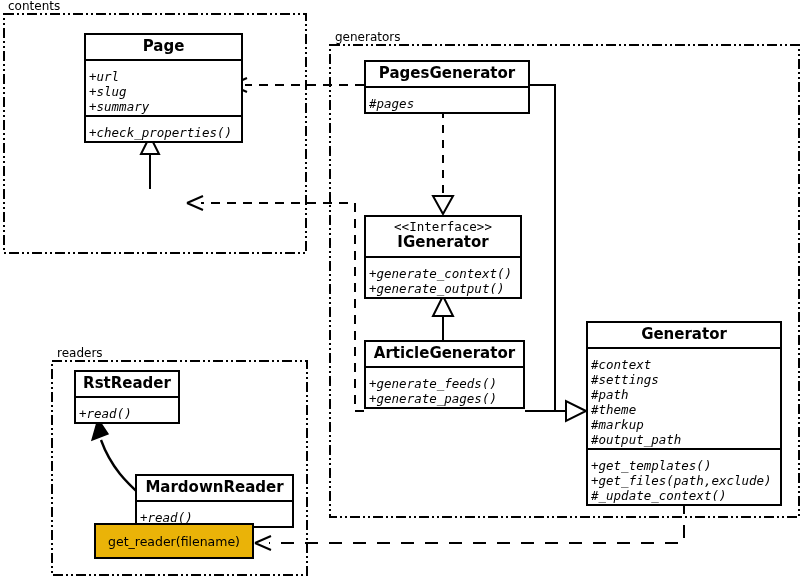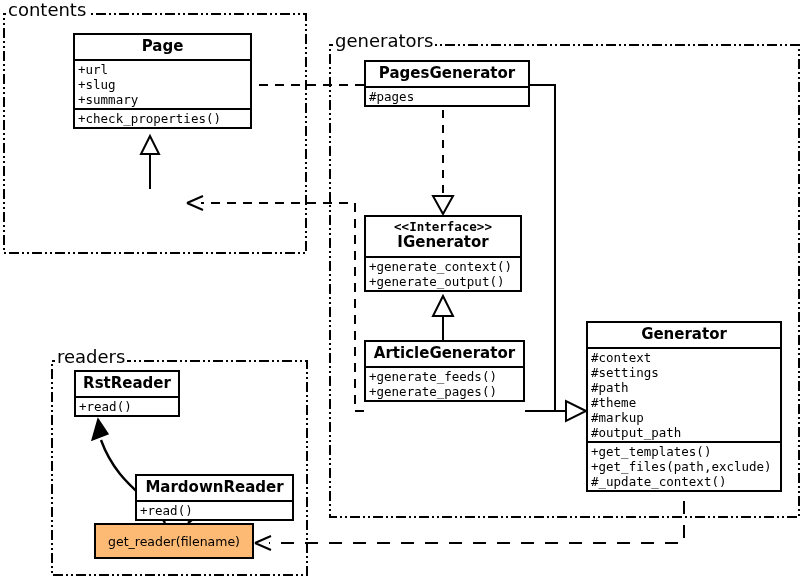--- a/index.html
+++ b/index.html
@@ -36,59 +36,60 @@
     font-weight: bold;
     font-size: 15px;
     font-family: "DejaVu Sans", sans-serif;
     color: #000;
     padding: 3px 6px 4px 6px;
     line-height: 1.15;
     white-space: nowrap;
   }
   .uml-stereo {
     display: block;
-    font-weight: bold;
+    font-weight: normal;
     font-size: 12.5px;
     font-family: "DejaVu Sans Mono", monospace;
     letter-spacing: 0px;
   }
   .uml-compartment {
     border-top: 2px solid #000;
-    padding: 1px 0 1px 0;
+    padding: 8px 0 1px 0;
+    font-style: italic;
   }
   .uml-item {
     font-family: "DejaVu Sans Mono", monospace;
     font-size: 12.5px;
     color: #000;
     line-height: 15px;
     padding-left: 3px;
     white-space: nowrap;
   }
   
   .plain-box {
     position: absolute;
     box-sizing: border-box;
     border: 2px solid #000;
-    background: #fdba74;
+    background: #eab308;
     display: flex;
     align-items: center;
     justify-content: center;
     z-index: 5;
   }
   .plain-label {
     font-family: "DejaVu Sans", sans-serif;
     font-size: 12.5px;
     color: #000;
     white-space: nowrap;
   }
   
   .pkg-label {
     position: absolute;
     font-family: "DejaVu Sans", sans-serif;
-    font-size: 18px;
+    font-size: 12px;
     color: #000;
     background: #ffffff;
     padding: 0 2px;
     z-index: 6;
     white-space: nowrap;
   }
 </style>
 </head>
 <body>
 
@@ -166,21 +167,21 @@
     <g>
       <path d="M188,523 C205,508 212,512 222,496" fill="none" stroke="#000" stroke-width="2.4"></path>
       <path d="M230,480 L214,494 L230,496 Z" fill="#000" stroke="#000" stroke-width="1.4"></path>
     </g>
   </svg>
 
   <div class="pkg-label" style="left:6px;  top:-1px;">contents</div>
   <div class="pkg-label" style="left:333px; top:30px;">generators</div>
   <div class="pkg-label" style="left:55px;  top:346px;">readers</div>
 
-  <div class="uml-class" style="left:73px; top:33px; width:179px;">
+  <div class="uml-class" style="left:84px; top:33px; width:159px;">
     <div class="uml-name">Page</div>
     <div class="uml-compartment">
       <div class="uml-item">+url</div>
       <div class="uml-item">+slug</div>
       <div class="uml-item">+summary</div>
     </div>
     <div class="uml-compartment">
       <div class="uml-item">+check_properties()</div>
     </div>
   </div>

